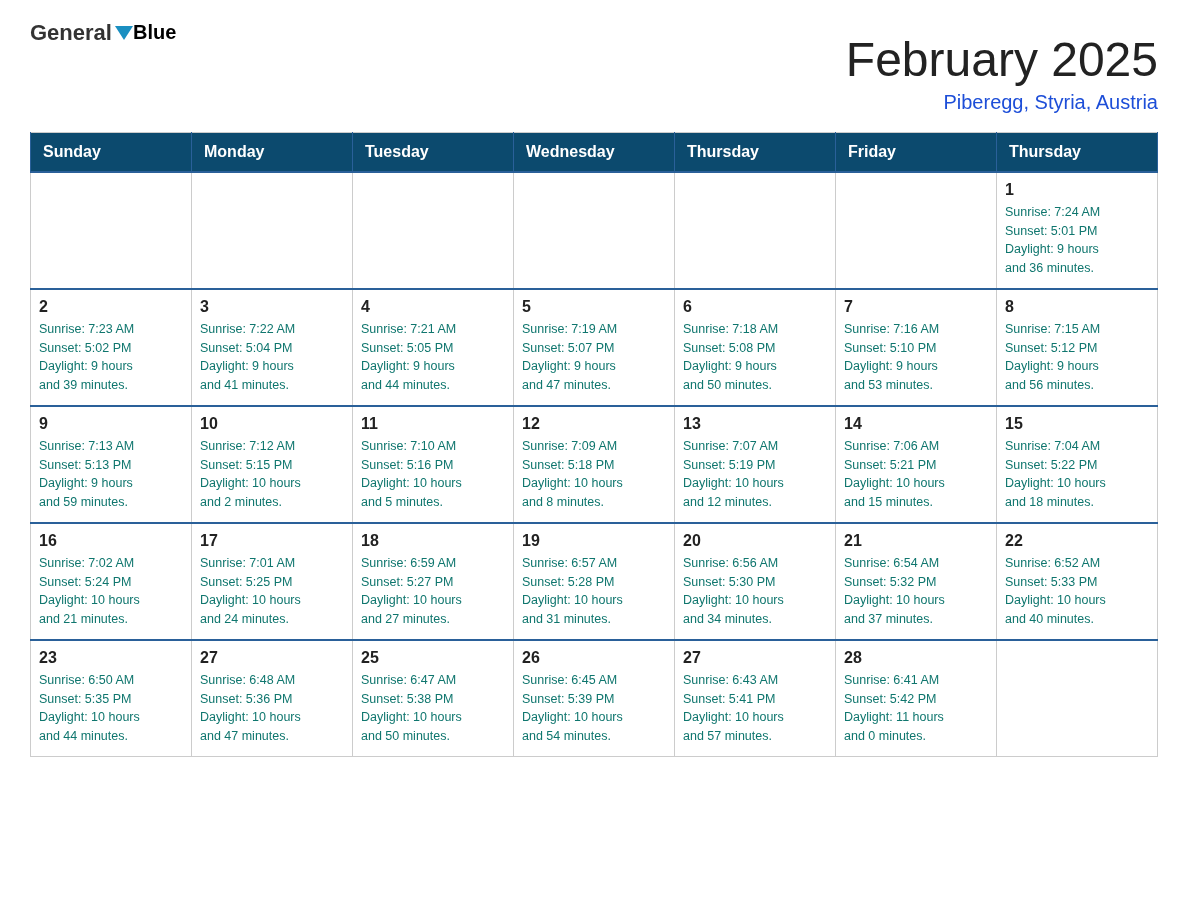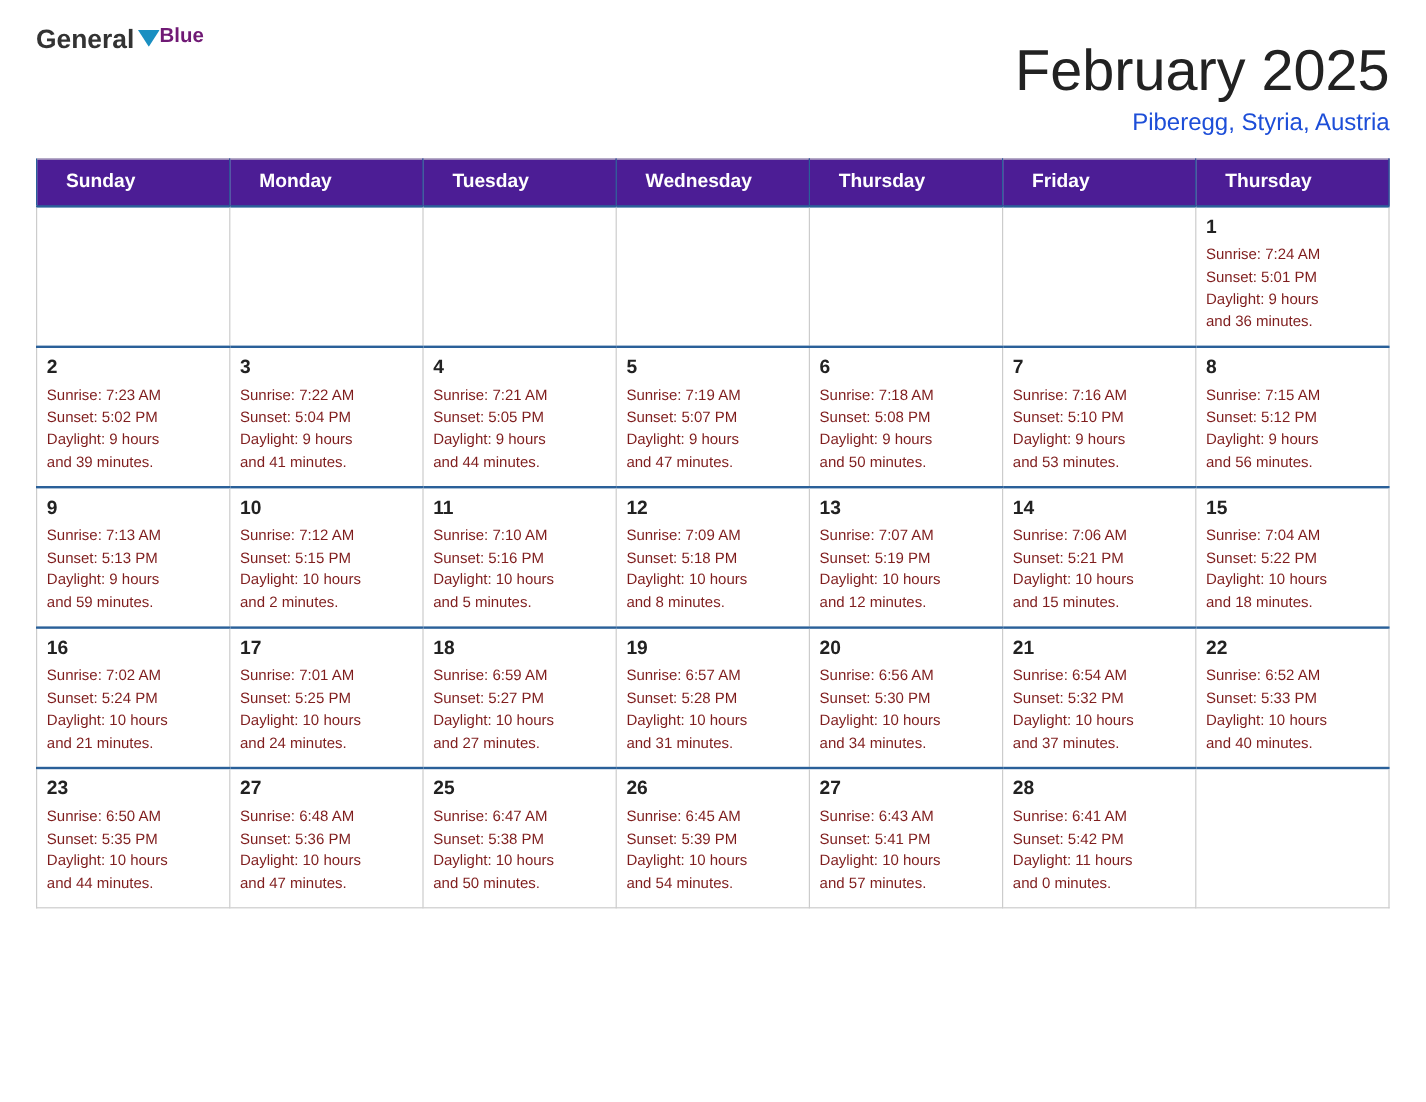--- a/index.html
+++ b/index.html
@@ -15,23 +15,23 @@
       justify-content: space-between;
       align-items: flex-start;
       margin-bottom: 18px;
     }
     .logo-text-general {
       font-size: 22px;
       font-weight: bold;
       color: #333;
     }
     .logo-text-blue {
-      font-size: 17px;
-      font-weight: bold;
-      color: #701a75;
+      font-size: 20px;
+      font-weight: bold;
+      color: #000000;
       display: block;
     }
     .logo-left {
       display: flex;
       flex-direction: row;
       align-items: flex-start;
     }
     .logo-words {
       display: flex;
       flex-direction: row;
@@ -51,23 +51,23 @@
       font-size: 20px;
       color: #1d4ed8;
       margin-top: 4px;
     }
     .calendar {
       width: 100%;
       border-collapse: collapse;
       border: 1px solid #ccc;
     }
     .calendar th {
-      background-color: #4c1d95;
+      background-color: #0c4a6e;
       color: #fff;
-      padding: 10px 24px;
+      padding: 10px 12px;
       text-align: left;
       font-size: 16px;
       font-weight: bold;
       border: 1px solid #2a6099;
     }
     .calendar td {
       vertical-align: top;
       padding: 8px 8px 10px 8px;
       border: 1px solid #ccc;
       width: calc(100% / 7);
@@ -80,21 +80,21 @@
       border-top: none;
     }
     .day-number {
       font-size: 16px;
       font-weight: bold;
       color: #222;
       margin-bottom: 4px;
     }
     .day-info {
       font-size: 12.5px;
-      color: #7f1d1d;
+      color: #0f766e;
       line-height: 1.5;
     }
     .empty-cell {
       background: #f9f9f9;
     }
     .calendar tbody tr:nth-child(odd) td {
       background: #fff;
     }
   </style>
 </head>

